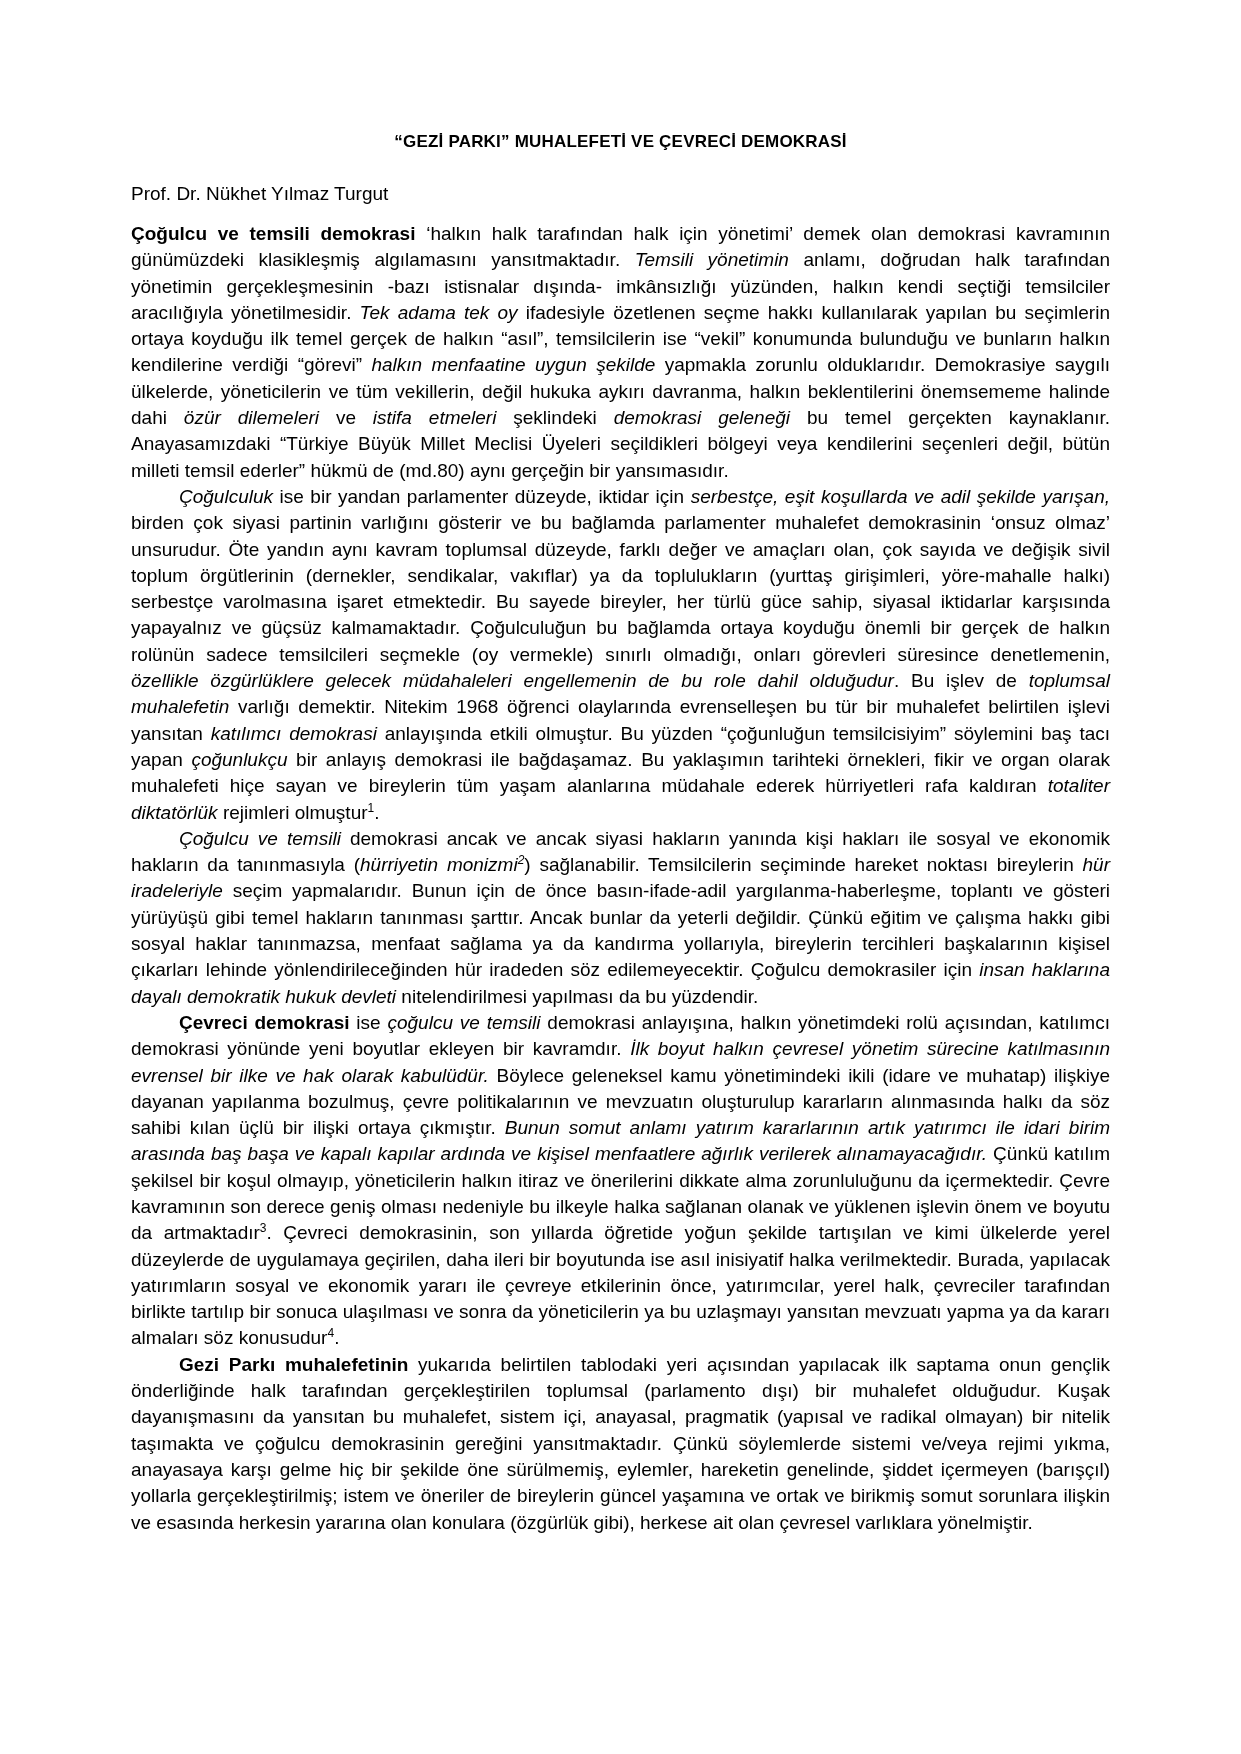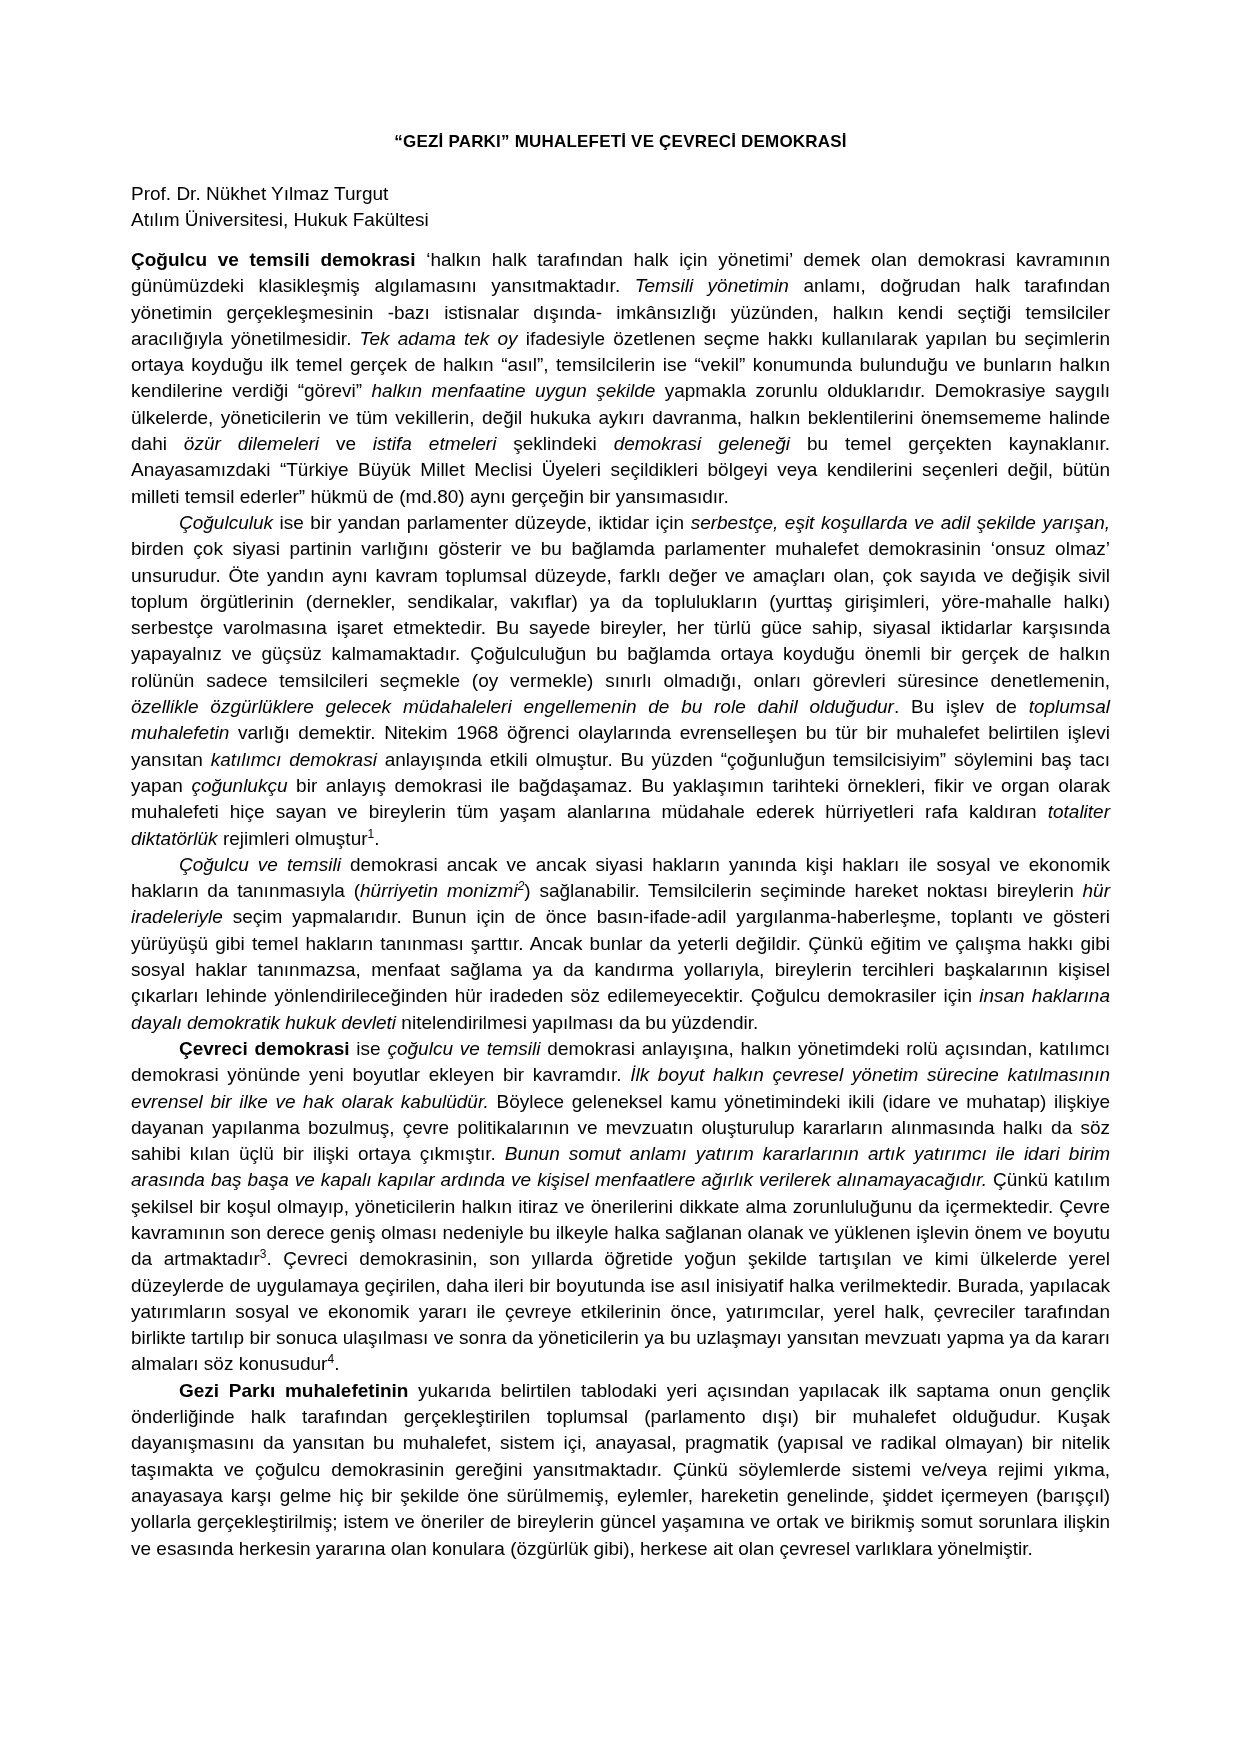--- a/index.html
+++ b/index.html
@@ -55,21 +55,20 @@
   .sup.i { font-style: italic; }
 </style>
 </head>
 <body>
 
 <div class="page">
   <h1 class="title">“GEZİ PARKI” MUHALEFETİ VE ÇEVRECİ DEMOKRASİ</h1>
 
   <div class="author-block">
     <div>Prof. Dr. Nükhet Yılmaz Turgut</div>
-    <div>Atılım Üniversitesi, Hukuk Fakültesi</div>
   </div>
 
   <div class="doc-body" id="doc-body">
       <p class="para"><span class="b">Çoğulcu ve temsili demokrasi </span><span>‘halkın halk tarafından halk için yönetimi’ demek olan demokrasi kavramının günümüzdeki klasikleşmiş algılamasını yansıtmaktadır. </span><span class="i">Temsili yönetimin</span><span> anlamı, doğrudan halk tarafından yönetimin gerçekleşmesinin -bazı istisnalar dışında- imkânsızlığı yüzünden, halkın kendi seçtiği temsilciler aracılığıyla yönetilmesidir. </span><span class="i">Tek adama tek oy</span><span> ifadesiyle özetlenen seçme hakkı kullanılarak yapılan bu seçimlerin ortaya koyduğu ilk temel gerçek de halkın “asıl”, temsilcilerin ise “vekil” konumunda bulunduğu ve bunların halkın kendilerine verdiği “görevi” </span><span class="i">halkın menfaatine uygun şekilde</span><span> yapmakla zorunlu olduklarıdır. Demokrasiye saygılı ülkelerde, yöneticilerin ve tüm vekillerin, değil hukuka aykırı davranma, halkın beklentilerini önemsememe halinde dahi </span><span class="i">özür dilemeleri</span><span> ve </span><span class="i">istifa etmeleri</span><span> şeklindeki </span><span class="i">demokrasi geleneği</span><span> bu temel gerçekten kaynaklanır. Anayasamızdaki “Türkiye Büyük Millet Meclisi Üyeleri seçildikleri bölgeyi veya kendilerini seçenleri değil, bütün milleti temsil ederler” hükmü de (md.80) aynı gerçeğin bir yansımasıdır.</span></p>
       <p class="para indent"><span class="i">Çoğulculuk</span><span> ise bir yandan parlamenter düzeyde, iktidar için </span><span class="i">serbestçe, eşit koşullarda ve adil şekilde yarışan,</span><span> birden çok siyasi partinin varlığını gösterir ve bu bağlamda parlamenter muhalefet demokrasinin ‘onsuz olmaz’ unsurudur. Öte yandın aynı kavram toplumsal düzeyde, farklı değer ve amaçları olan, çok sayıda ve değişik sivil toplum örgütlerinin (dernekler, sendikalar, vakıflar) ya da toplulukların (yurttaş girişimleri, yöre-mahalle halkı) serbestçe varolmasına işaret etmektedir. Bu sayede bireyler, her türlü güce sahip, siyasal iktidarlar karşısında yapayalnız ve güçsüz kalmamaktadır. Çoğulculuğun bu bağlamda ortaya koyduğu önemli bir gerçek de halkın rolünün sadece temsilcileri seçmekle (oy vermekle) sınırlı olmadığı, onları görevleri süresince denetlemenin, </span><span class="i">özellikle özgürlüklere gelecek müdahaleleri engellemenin de bu role dahil olduğudur</span><span>. Bu işlev de </span><span class="i">toplumsal muhalefetin</span><span> varlığı demektir. Nitekim 1968 öğrenci olaylarında evrenselleşen bu tür bir muhalefet belirtilen işlevi yansıtan </span><span class="i">katılımcı demokrasi</span><span> anlayışında etkili olmuştur. Bu yüzden “çoğunluğun temsilcisiyim” söylemini baş tacı yapan </span><span class="i">çoğunlukçu</span><span> bir anlayış demokrasi ile bağdaşamaz. Bu yaklaşımın tarihteki örnekleri, fikir ve organ olarak muhalefeti hiçe sayan ve bireylerin tüm yaşam alanlarına müdahale ederek hürriyetleri rafa kaldıran </span><span class="i">totaliter diktatörlük</span><span> rejimleri olmuştur</span><span class="sup">1</span><span>.</span></p>
       <p class="para indent"><span class="i">Çoğulcu ve temsili</span><span> demokrasi ancak ve ancak siyasi hakların yanında kişi hakları ile sosyal ve ekonomik hakların da tanınmasıyla (</span><span class="i">hürriyetin monizmi</span><span class="sup i">2</span><span>) sağlanabilir. Temsilcilerin seçiminde hareket noktası bireylerin </span><span class="i">hür iradeleriyle</span><span> seçim yapmalarıdır. Bunun için de önce basın-ifade-adil yargılanma-haberleşme, toplantı ve gösteri yürüyüşü gibi temel hakların tanınması şarttır. Ancak bunlar da yeterli değildir. Çünkü eğitim ve çalışma hakkı gibi sosyal haklar tanınmazsa, menfaat sağlama ya da kandırma yollarıyla, bireylerin tercihleri başkalarının kişisel çıkarları lehinde yönlendirileceğinden hür iradeden söz edilemeyecektir. Çoğulcu demokrasiler için </span><span class="i">insan haklarına dayalı demokratik hukuk devleti</span><span> nitelendirilmesi yapılması da bu yüzdendir.</span></p>
       <p class="para indent"><span class="b">Çevreci demokrasi</span><span> ise </span><span class="i">çoğulcu ve temsili</span><span> demokrasi anlayışına, halkın yönetimdeki rolü açısından, katılımcı demokrasi yönünde yeni boyutlar ekleyen bir kavramdır. </span><span class="i">İlk boyut halkın çevresel yönetim sürecine katılmasının evrensel bir ilke ve hak olarak kabulüdür.</span><span> Böylece geleneksel kamu yönetimindeki ikili (idare ve muhatap) ilişkiye dayanan yapılanma bozulmuş, çevre politikalarının ve mevzuatın oluşturulup kararların alınmasında halkı da söz sahibi kılan üçlü bir ilişki ortaya çıkmıştır. </span><span class="i">Bunun somut anlamı yatırım kararlarının artık yatırımcı ile idari birim arasında baş başa ve kapalı kapılar ardında ve kişisel menfaatlere ağırlık verilerek alınamayacağıdır.</span><span> Çünkü katılım şekilsel bir koşul olmayıp, yöneticilerin halkın itiraz ve önerilerini dikkate alma zorunluluğunu da içermektedir. Çevre kavramının son derece geniş olması nedeniyle bu ilkeyle halka sağlanan olanak ve yüklenen işlevin önem ve boyutu da artmaktadır</span><span class="sup">3</span><span>. Çevreci demokrasinin, son yıllarda öğretide yoğun şekilde tartışılan ve kimi ülkelerde yerel düzeylerde de uygulamaya geçirilen, daha ileri bir boyutunda ise asıl inisiyatif halka verilmektedir. Burada, yapılacak yatırımların sosyal ve ekonomik yararı ile çevreye etkilerinin önce, yatırımcılar, yerel halk, çevreciler tarafından birlikte tartılıp bir sonuca ulaşılması ve sonra da yöneticilerin ya bu uzlaşmayı yansıtan mevzuatı yapma ya da kararı almaları söz konusudur</span><span class="sup">4</span><span>.</span></p>
       <p class="para indent"><span class="bi">Gezi Parkı</span><span class="b"> muhalefetinin</span><span> yukarıda belirtilen tablodaki yeri açısından yapılacak ilk saptama onun gençlik önderliğinde halk tarafından gerçekleştirilen toplumsal (parlamento dışı) bir muhalefet olduğudur. Kuşak dayanışmasını da yansıtan bu muhalefet, sistem içi, anayasal, pragmatik (yapısal ve radikal olmayan) bir nitelik taşımakta ve çoğulcu demokrasinin gereğini yansıtmaktadır. Çünkü söylemlerde sistemi ve/veya rejimi yıkma, anayasaya karşı gelme hiç bir şekilde öne sürülmemiş, eylemler, hareketin genelinde, şiddet içermeyen (barışçıl) yollarla gerçekleştirilmiş; istem ve öneriler de bireylerin güncel yaşamına ve ortak ve birikmiş somut sorunlara ilişkin ve esasında herkesin yararına olan konulara (özgürlük gibi), herkese ait olan çevresel varlıklara yönelmiştir.</span></p>
     </div>
 </div>

